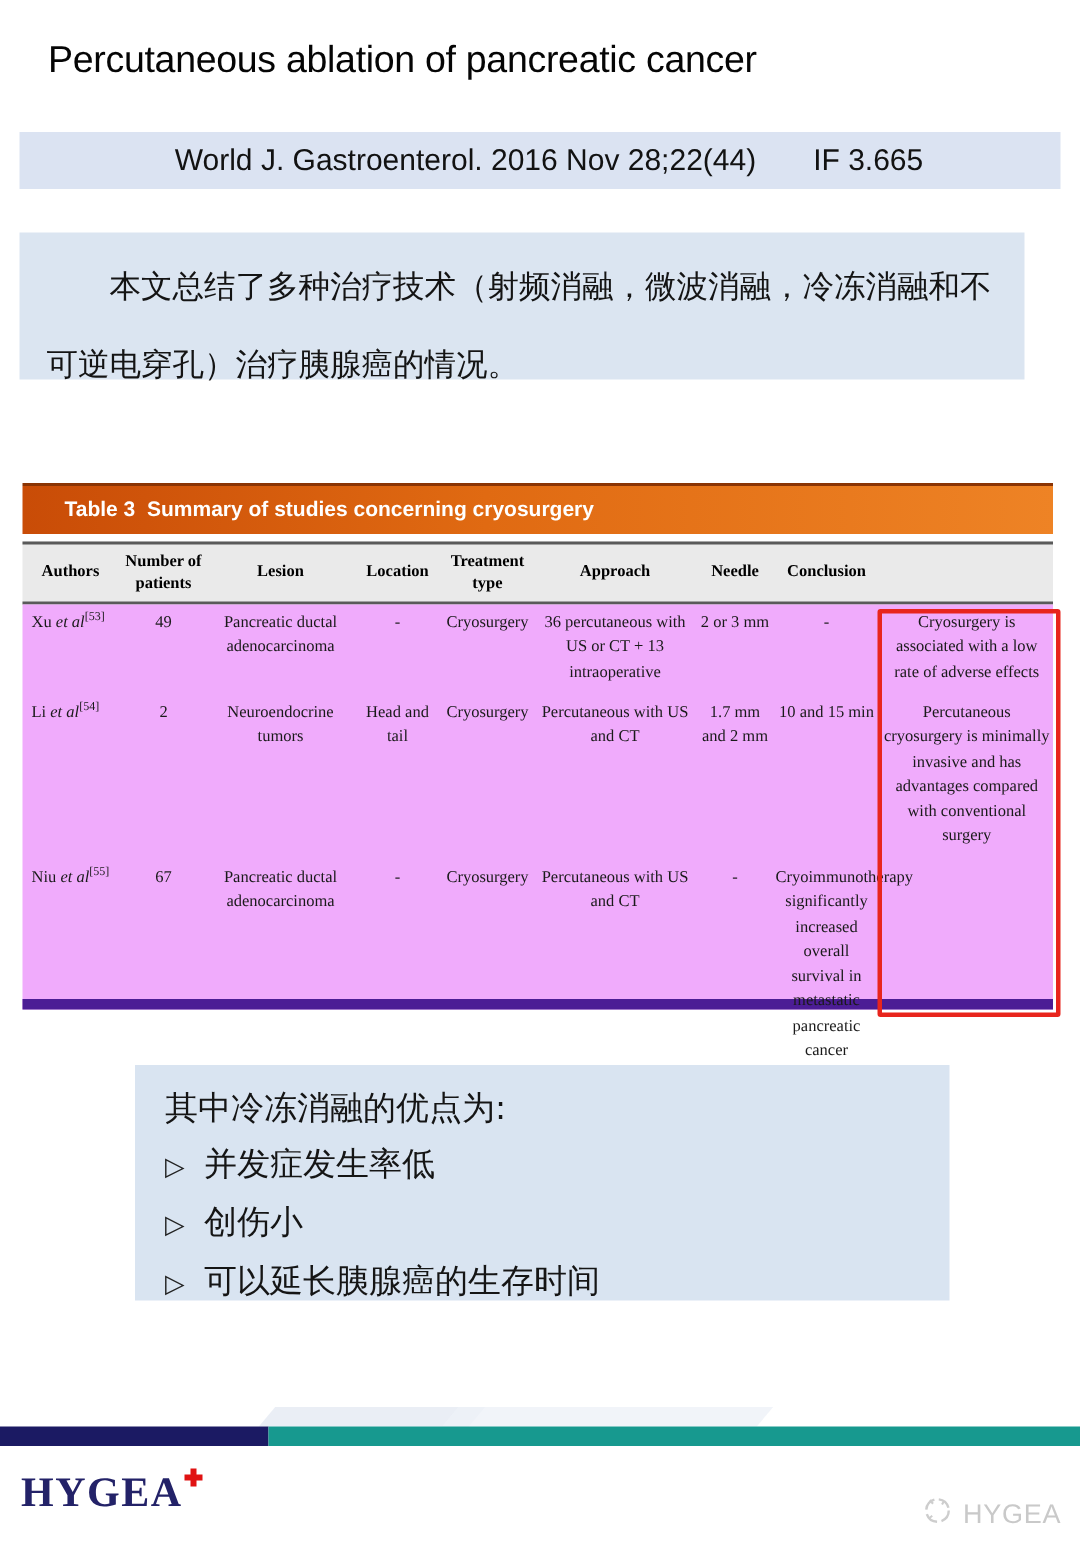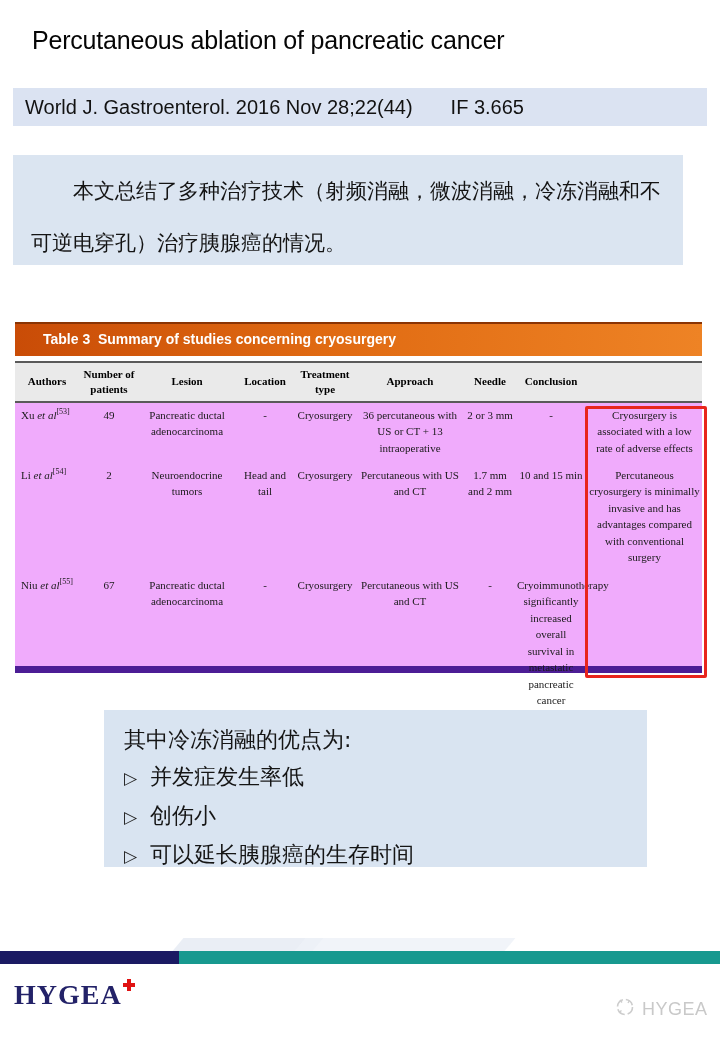--- a/index.html
+++ b/index.html
@@ -10,27 +10,27 @@
   }
   
   .title{
     position:absolute;left:32px;top:26px;
     font-size:25px;font-weight:normal;letter-spacing:-0.2px;color:#050505;
   }
   
   .journal-bar{
     position:absolute;left:13px;top:88px;width:694px;height:38px;
     background:#dbe3f2;display:flex;align-items:center;
-    font-size:20px;color:#121212;
+    font-size:20px;color:#121212;justify-content:center;
   }
   .journal-bar .jtext{margin-left:12px;}
   .journal-bar .jif{margin-left:38px;}
   
   .cn-box{
-    position:absolute;left:13px;top:155px;width:670px;height:110px;
+    position:absolute;left:13px;top:155px;width:670px;height:98px;
     background:#dbe5f1;
   }
   .cn-box p{
     margin:10px 18px 0 18px;line-height:52px;text-indent:2em;
     font-size:21px;color:#141414;
     font-family:"DejaVu Sans",sans-serif;
   }
   
   .table-wrap{position:absolute;left:15px;top:322px;width:687px;}
   .tcaption{
@@ -61,21 +61,21 @@
   }
   .td.author{text-align:left;padding-left:6px;}
   .etal{font-style:italic;}
   sup.ref{font-size:8px;line-height:1;}
   .red-box{
     position:absolute;left:570px;top:84px;width:116px;height:266px;
     border:3px solid #e8251d;border-radius:2px;pointer-events:none;
   }
   
   .adv-box{
-    position:absolute;left:104px;top:710px;width:543px;height:157px;
+    position:absolute;left:90px;top:710px;width:543px;height:157px;
     background:#d9e4f1;box-sizing:border-box;padding:11px 20px 0 20px;
     font-size:22px;color:#151515;
     font-family:"DejaVu Sans",sans-serif;
   }
   .adv-line{line-height:37px;white-space:nowrap;}
   .bullet{font-size:17px;margin-right:13px;color:#222;}
   
   .swoosh1{
     position:absolute;left:178px;top:938px;width:140px;height:13px;
     background:#dfe5f0;transform:skewX(-40deg);opacity:.65;

